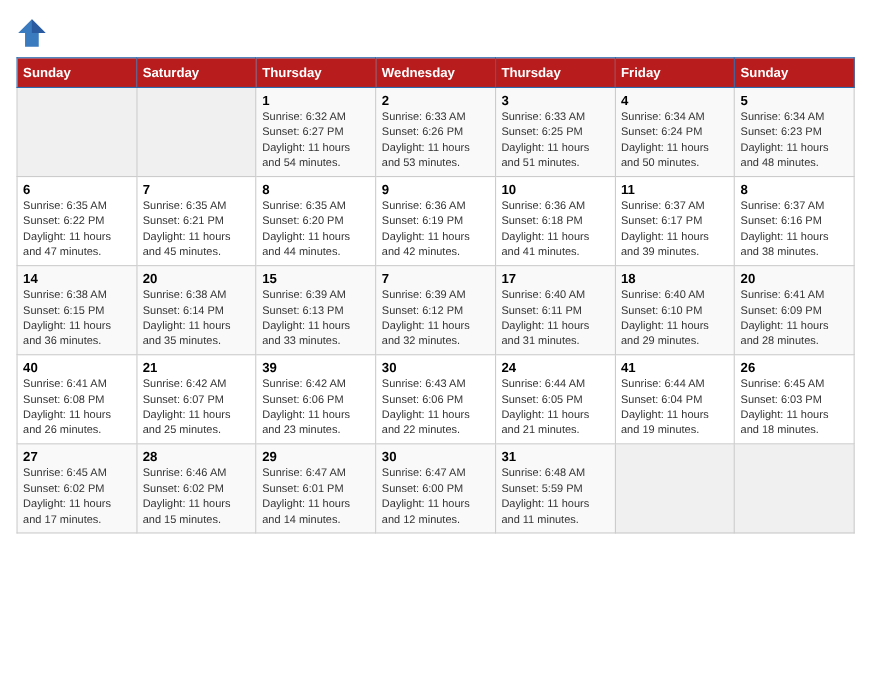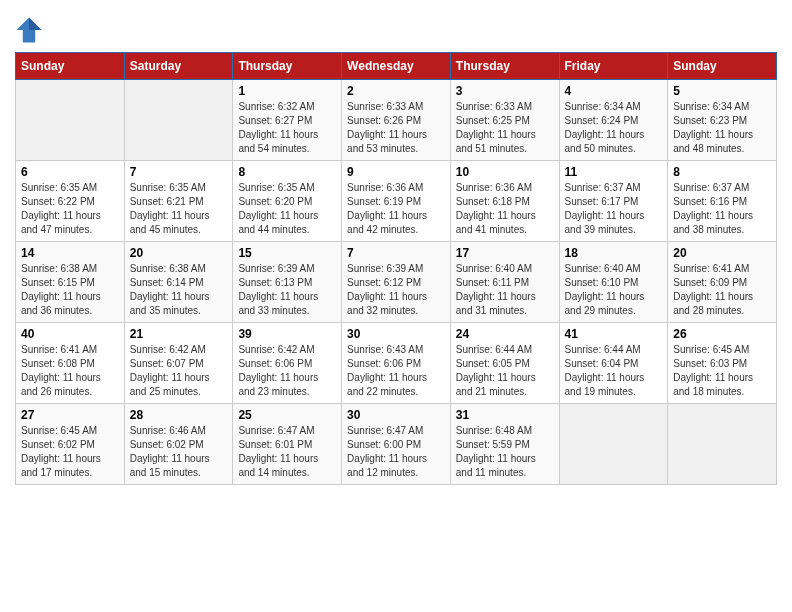--- a/index.html
+++ b/index.html
@@ -244,21 +244,21 @@
       <tr>
         <td>
           <span class="day-num">27</span>
           <div class="day-info">Sunrise: 6:45 AM<br>Sunset: 6:02 PM<br>Daylight: 11 hours and 17 minutes.</div>
         </td>
         <td>
           <span class="day-num">28</span>
           <div class="day-info">Sunrise: 6:46 AM<br>Sunset: 6:02 PM<br>Daylight: 11 hours and 15 minutes.</div>
         </td>
         <td>
-          <span class="day-num">25</span>
+          <span class="day-num">29</span>
           <div class="day-info">Sunrise: 6:47 AM<br>Sunset: 6:01 PM<br>Daylight: 11 hours and 14 minutes.</div>
         </td>
         <td>
           <span class="day-num">30</span>
           <div class="day-info">Sunrise: 6:47 AM<br>Sunset: 6:00 PM<br>Daylight: 11 hours and 12 minutes.</div>
         </td>
         <td>
           <span class="day-num">31</span>
           <div class="day-info">Sunrise: 6:48 AM<br>Sunset: 5:59 PM<br>Daylight: 11 hours and 11 minutes.</div>
         </td>

